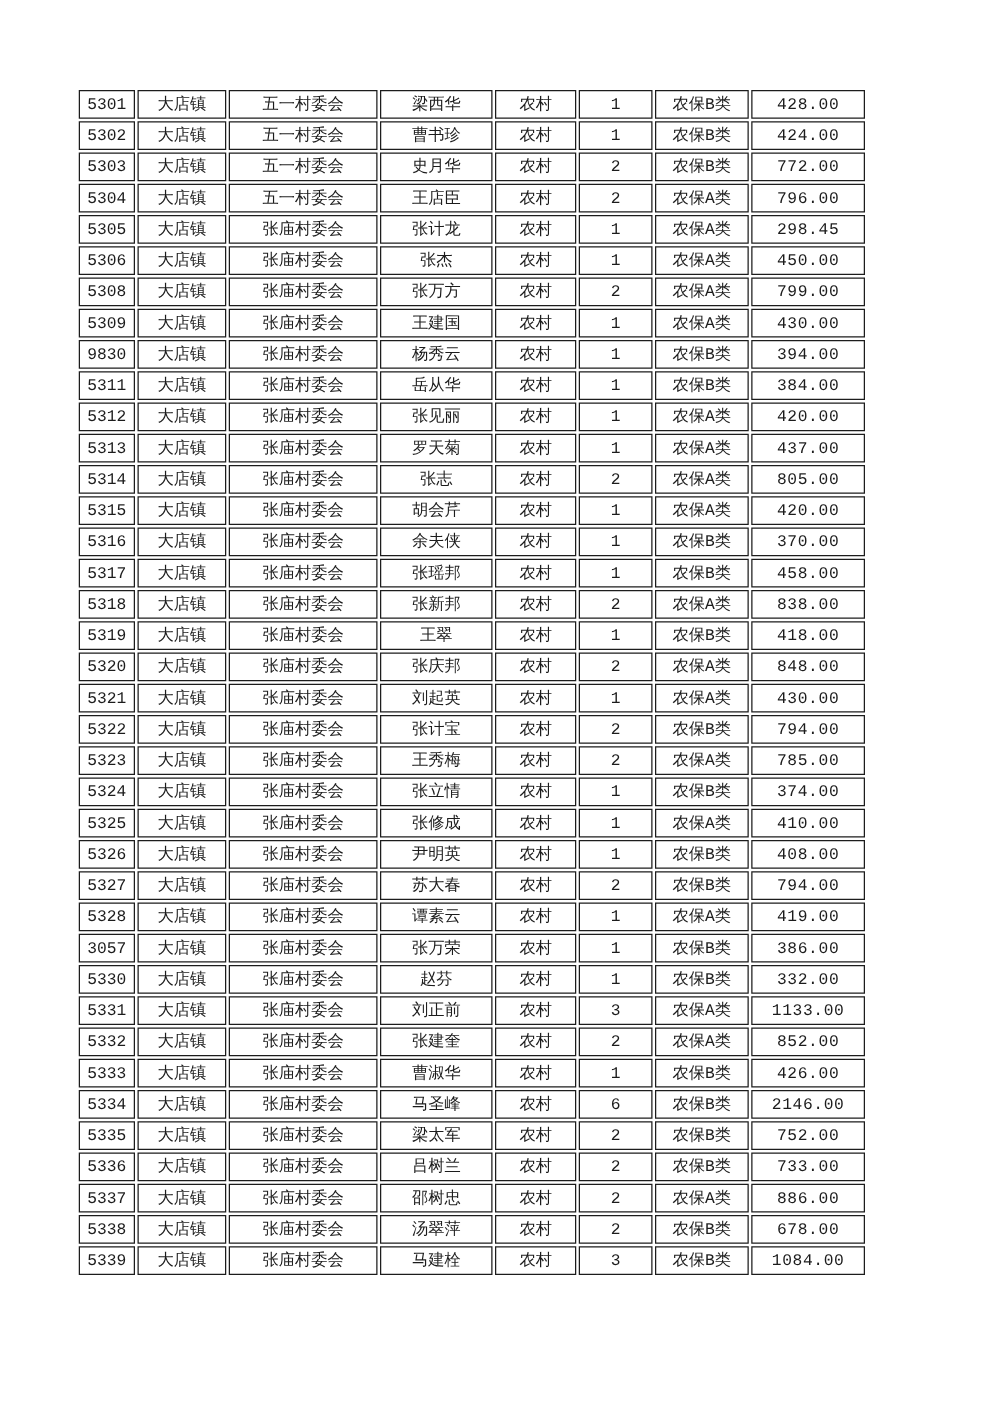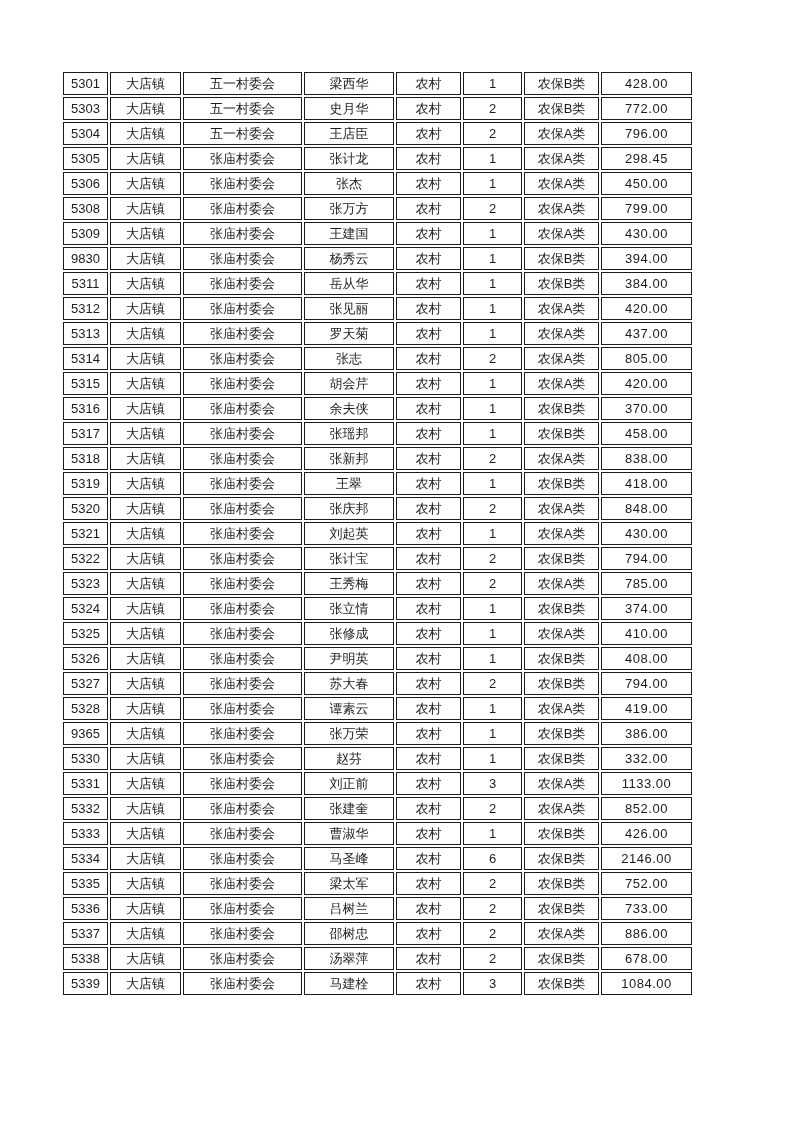--- a/index.html
+++ b/index.html
@@ -6,21 +6,21 @@
     margin: 0;
     padding: 0;
     background: #ffffff;
   }
   .page {
     position: relative;
     width: 793px;
     height: 1122px;
     background: #ffffff;
     overflow: hidden;
-    font-family: Liberation Sans, sans-serif;
+    font-family: Liberation Mono, monospace;
   }
   table.roster {
     position: absolute;
     left: 61px;
     top: 70px;
     border-collapse: separate;
     border-spacing: 2px;
     table-layout: fixed;
   }
   table.roster td {
@@ -66,20 +66,30 @@
           <td>5301</td>
           <td>大店镇</td>
           <td>五一村委会</td>
           <td>梁西华</td>
           <td>农村</td>
           <td>1</td>
           <td>农保B类</td>
           <td class="amount">428.00</td>
         </tr>
         <tr>
+          <td>5302</td>
+          <td>大店镇</td>
+          <td>五一村委会</td>
+          <td>曹书珍</td>
+          <td>农村</td>
+          <td>1</td>
+          <td>农保B类</td>
+          <td class="amount">424.00</td>
+        </tr>
+        <tr>
           <td>5303</td>
           <td>大店镇</td>
           <td>五一村委会</td>
           <td>史月华</td>
           <td>农村</td>
           <td>2</td>
           <td>农保B类</td>
           <td class="amount">772.00</td>
         </tr>
         <tr>
@@ -316,21 +326,21 @@
           <td>5328</td>
           <td>大店镇</td>
           <td>张庙村委会</td>
           <td>谭素云</td>
           <td>农村</td>
           <td>1</td>
           <td>农保A类</td>
           <td class="amount">419.00</td>
         </tr>
         <tr>
-          <td>9365</td>
+          <td>3057</td>
           <td>大店镇</td>
           <td>张庙村委会</td>
           <td>张万荣</td>
           <td>农村</td>
           <td>1</td>
           <td>农保B类</td>
           <td class="amount">386.00</td>
         </tr>
         <tr>
           <td>5330</td>

